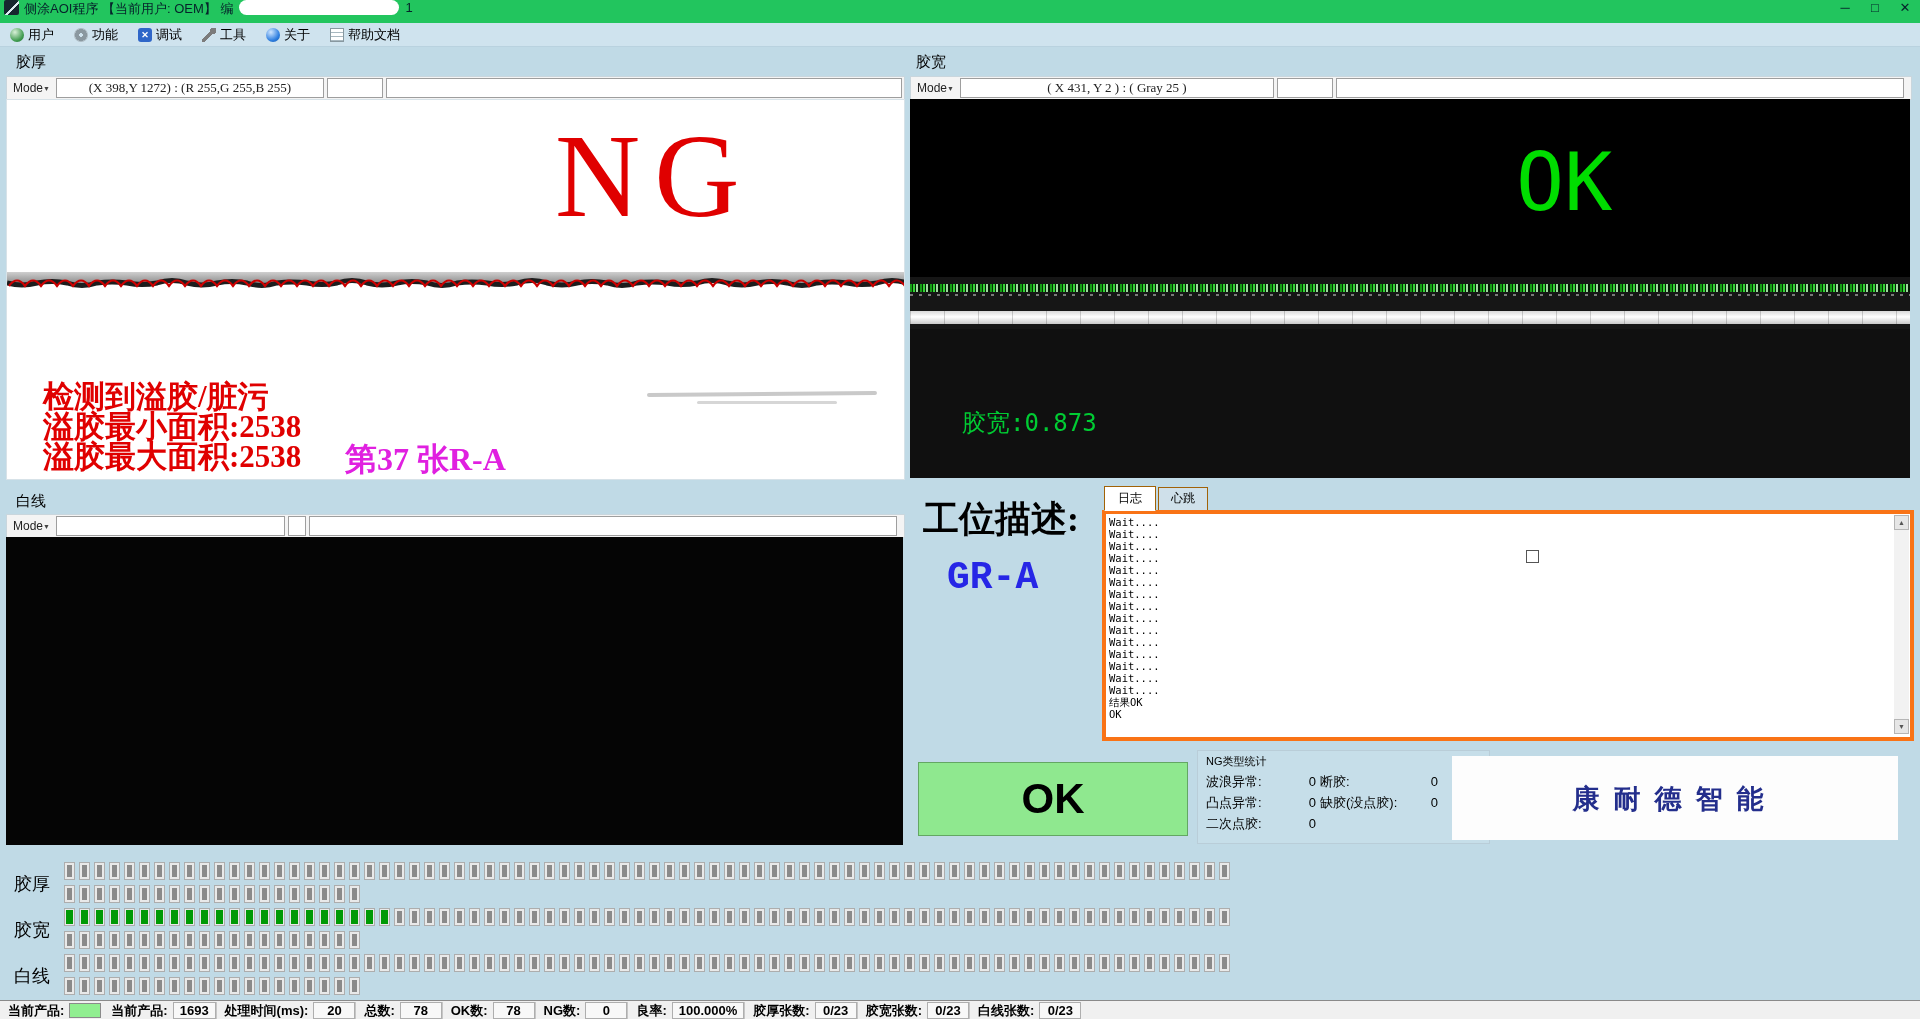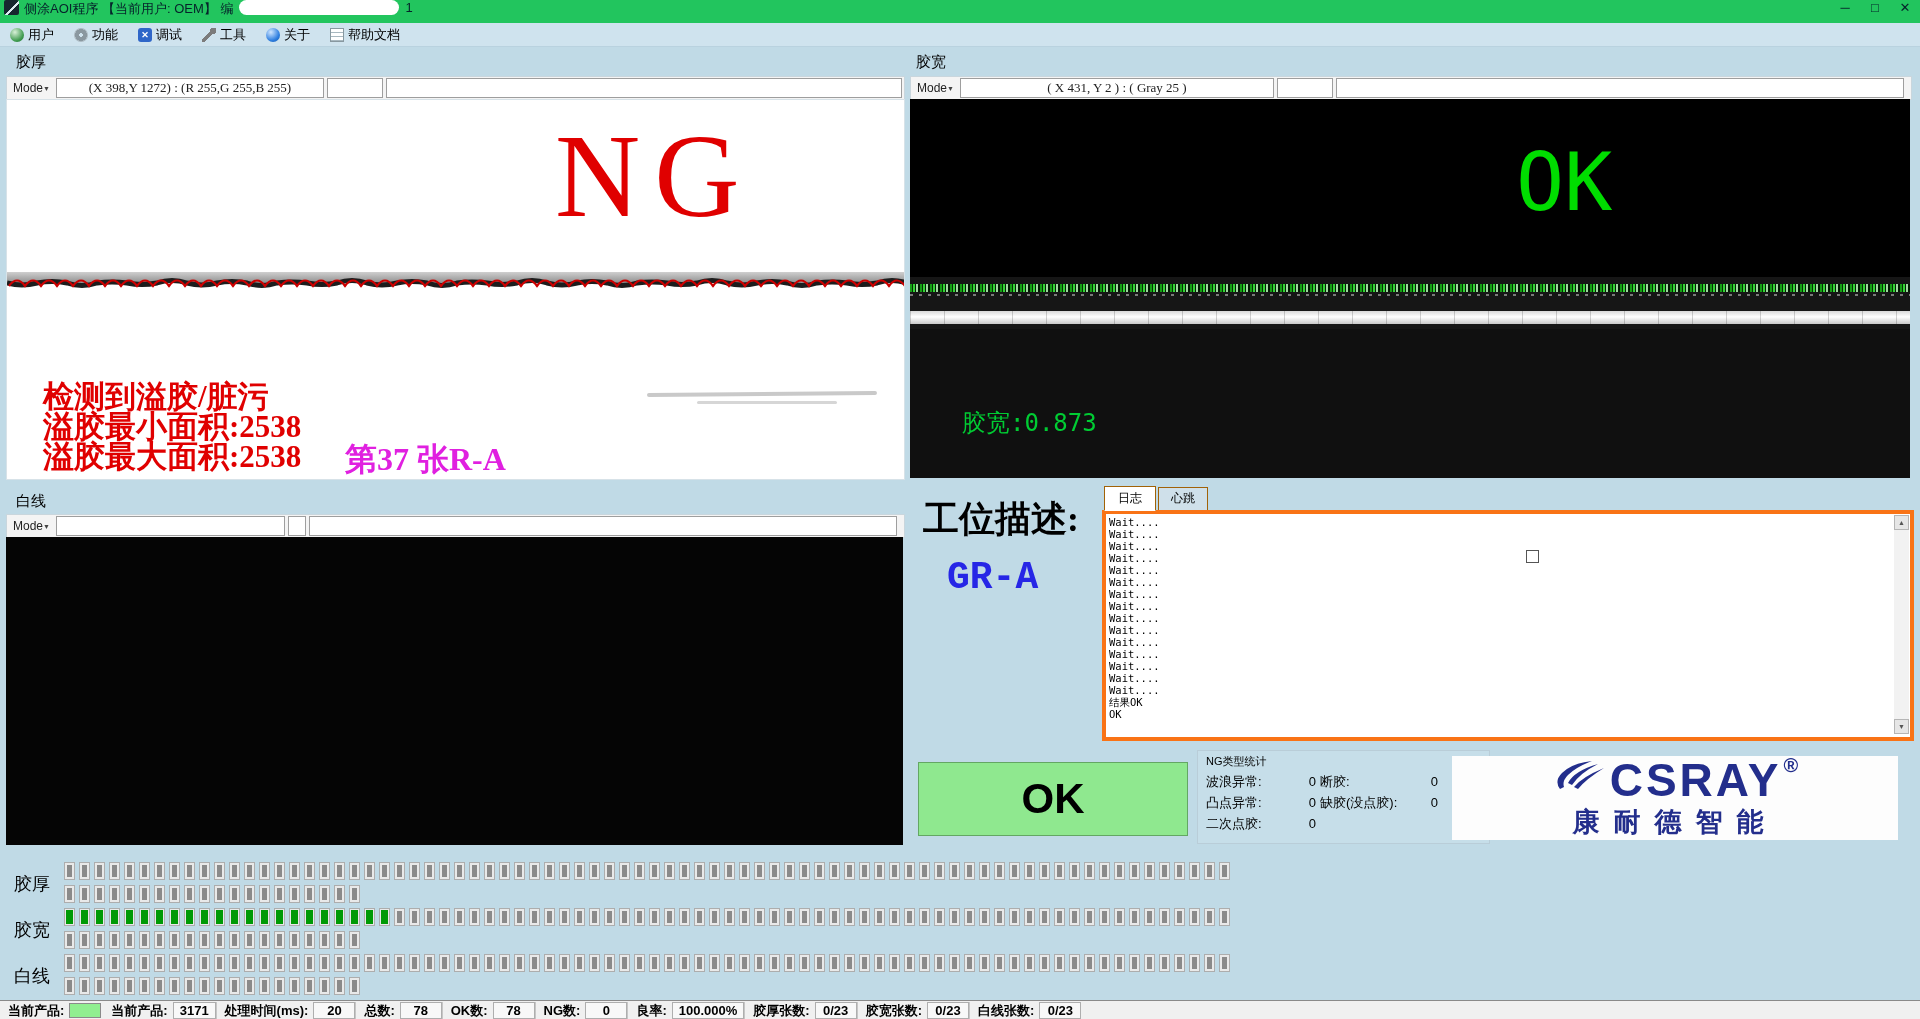--- a/index.html
+++ b/index.html
@@ -281,29 +281,20 @@
           <span>0</span>
         </div>
         <div class="ng-row">
           <span>缺胶(没点胶):</span>
           <span>0</span>
         </div>
       </div>
   </div>
 
   <div class="logo-box">
-    <div class="brand-row">
-      <svg class="brand-swoosh" viewBox="0 0 56 36">
-        <path d="M8 30 Q2 22 10 14 Q20 4 40 2 Q24 8 16 16 Q10 22 12 28 Z" fill="#232e8c"></path>
-        <path d="M16 24 Q22 12 46 5 Q28 14 20 26 Z" fill="#232e8c"></path>
-        <path d="M22 28 Q30 18 52 9 Q34 20 26 30 Z" fill="#232e8c"></path>
-      </svg>
-      <span class="brand-name">CSRAY</span>
-      <span class="brand-reg">®</span>
-    </div>
     <div class="brand-sub">康耐德智能</div>
   </div>
 
   <div>
       <div class="grid-label" style="top: 872px;">胶厚</div>
       <div class="grid-row" style="top: 862px;">
         <span class="cell"></span>
         <span class="cell"></span>
         <span class="cell"></span>
         <span class="cell"></span>
@@ -610,21 +601,21 @@
         <span class="cell"></span>
         <span class="cell"></span>
       </div>
     </div>
 
   <div class="statusbar">
     <span class="sb-label">当前产品:</span>
     <span class="net-swatch" style="background: rgb(144, 238, 144);"></span>
     <span style="display:flex;align-items:center;">
         <span class="sb-label">当前产品:</span>
-        <span class="sb-value">3171</span>
+        <span class="sb-value">1693</span>
         <span class="sb-label">处理时间(ms):</span>
         <span class="sb-value">20</span>
         <span class="sb-label">总数:</span>
         <span class="sb-value">78</span>
         <span class="sb-label">OK数:</span>
         <span class="sb-value">78</span>
         <span class="sb-label">NG数:</span>
         <span class="sb-value">0</span>
         <span class="sb-label">良率:</span>
         <span class="sb-value">100.000%</span>

